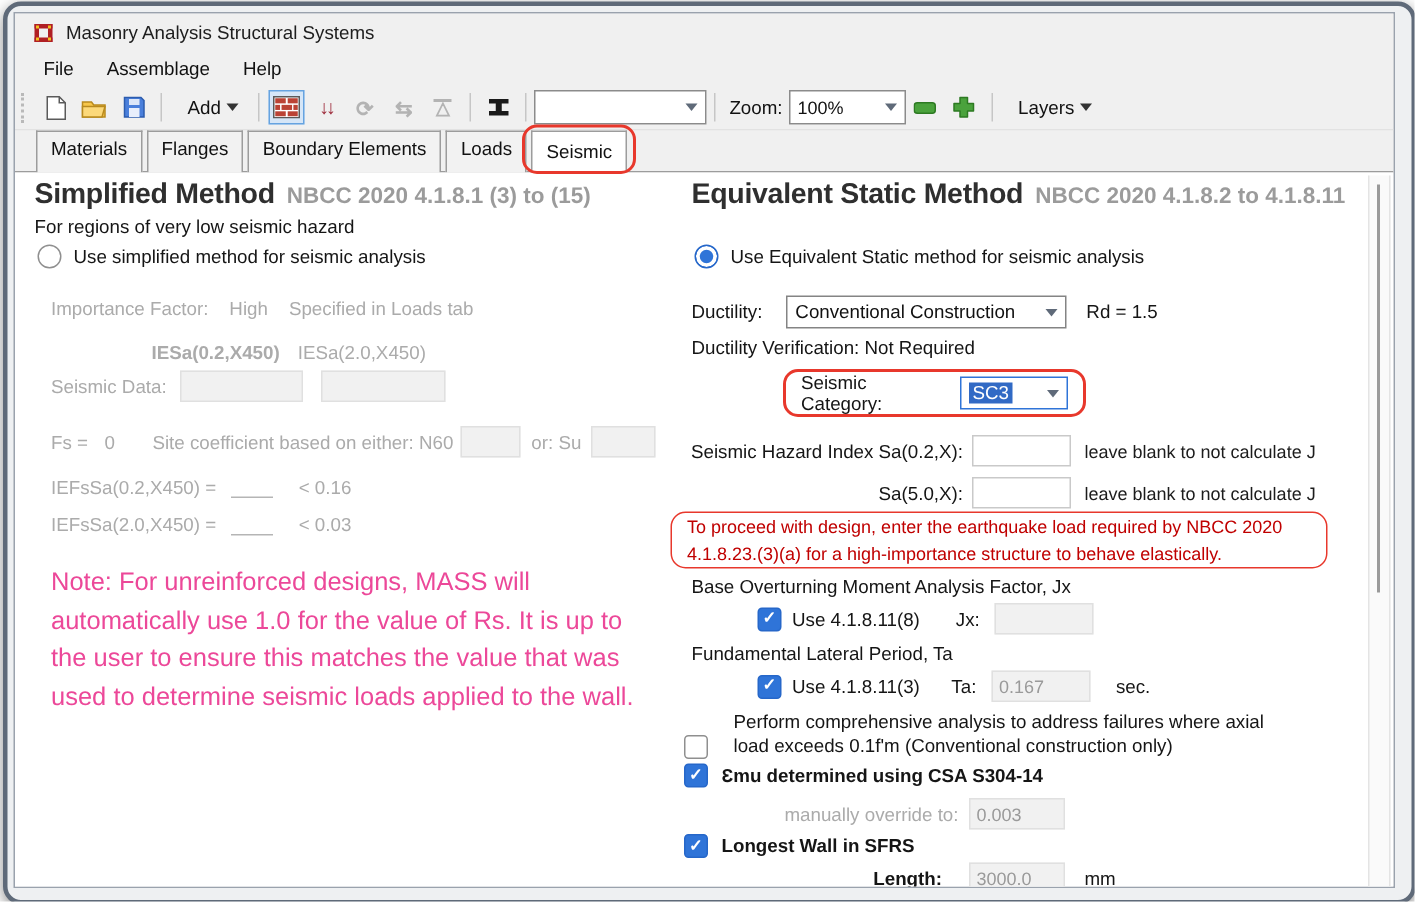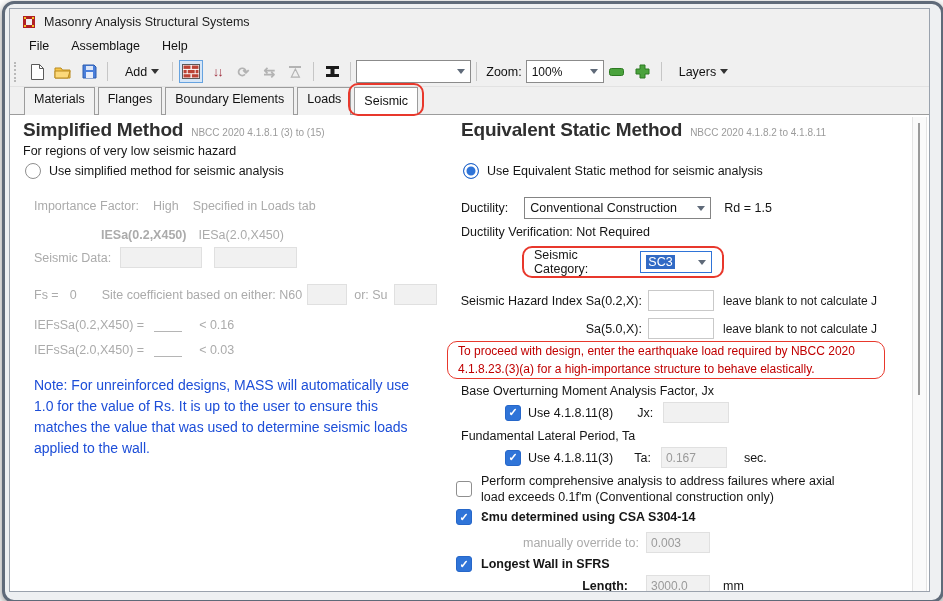--- a/index.html
+++ b/index.html
@@ -39,24 +39,24 @@
     padding:4px 9px 3px;margin-right:3px;margin-bottom:-1px;white-space:nowrap;}
   .tab.active{background:#fff;padding-top:6px;border-bottom:1px solid #fff;position:relative;z-index:3;}
   .tab.active::after{content:"";position:absolute;left:-7px;right:-7px;top:-5px;bottom:-2px;
     border:2px solid #e8382c;border-radius:10px;pointer-events:none;}
   
   .content{position:relative;height:478px;background:#fff;}
   .lp{position:absolute;left:13px;top:0;width:430px;height:478px;}
   .rp{position:absolute;left:446px;top:0;width:452px;height:478px;}
   .lp>div,.rp>div{position:absolute;left:0;right:0;display:flex;align-items:center;}
   h1{font-size:19px;font-weight:bold;color:#2f2f2f;margin:0;display:inline;letter-spacing:-.2px;}
-  .coderef{font-size:10px;color:#9b9b9b;font-weight:normal;margin-left:8px;}
+  .coderef{font-size:15px;color:#9b9b9b;font-weight:bold;margin-left:8px;}
   .txt{font-size:12.5px;color:#151515;}
   .gray{color:#ababab;}
-  .small-note{font-size:14px;color:#1d4ed8;line-height:1.5;}
+  .small-note{font-size:17px;color:#ec4899;line-height:1.5;}
   .hint{font-size:12px;font-weight:normal;color:#1c1c1c;}
   
   .radio{width:14px;height:14px;border-radius:50%;border:1px solid #8f8f8f;background:#fff;flex:none;}
   .radio.checked{border:1px solid #2667c9;background:#2f74d8;box-shadow:inset 0 0 0 2.5px #fff;}
   .checkbox{width:14px;height:14px;border:1px solid #8f8f8f;border-radius:3px;background:#fff;flex:none;
     display:flex;align-items:center;justify-content:center;}
   .checkbox.checked{background:#2f74d8;border-color:#2667c9;}
   .checkbox.checked::after{content:"✓";color:#fff;font-size:11px;font-weight:bold;line-height:1;}
   
   .inp{height:21px;border:1px solid #c9c9c9;background:#fff;font-size:12px;color:#111;
@@ -306,21 +306,21 @@
         <div style="top:314px;left:5px;">
           <span class="txt">Fundamental Lateral Period, Ta</span>
         </div>
         <div style="top:332px;left:49px;gap:7px;">
           <span class="checkbox checked"></span>
           <span class="txt">Use 4.1.8.11(3)</span>
           <span class="txt" style="margin-left:14px;">Ta:</span>
           <input class="inp dis" disabled="" style="width: 66px; margin-left: 3px;" value="0.167">
           <span class="txt" style="margin-left:10px;">sec.</span>
         </div>
-        <div style="top:358px;left:0;gap:9px;align-items:center;">
+        <div style="top:358px;left:0;gap:17px;align-items:flex-end;">
           <span class="checkbox"></span>
           <span class="txt" style="width:370px;line-height:1.3;">Perform comprehensive analysis to address failures where axial load exceeds 0.1f'm (Conventional construction only)</span>
         </div>
         <div style="top:394px;left:0;gap:9px;">
           <span class="checkbox checked"></span>
           <span class="txt" style="font-weight:bold;">Ɛmu determined using CSA S304-14</span>
         </div>
         <div style="top:417px;left:0;">
           <span class="txt gray" style="display:inline-block;width:183px;text-align:right;">manually override to:</span>
           <input class="inp dis" disabled="" style="width: 64px; margin-left: 7px;" value="0.003">

